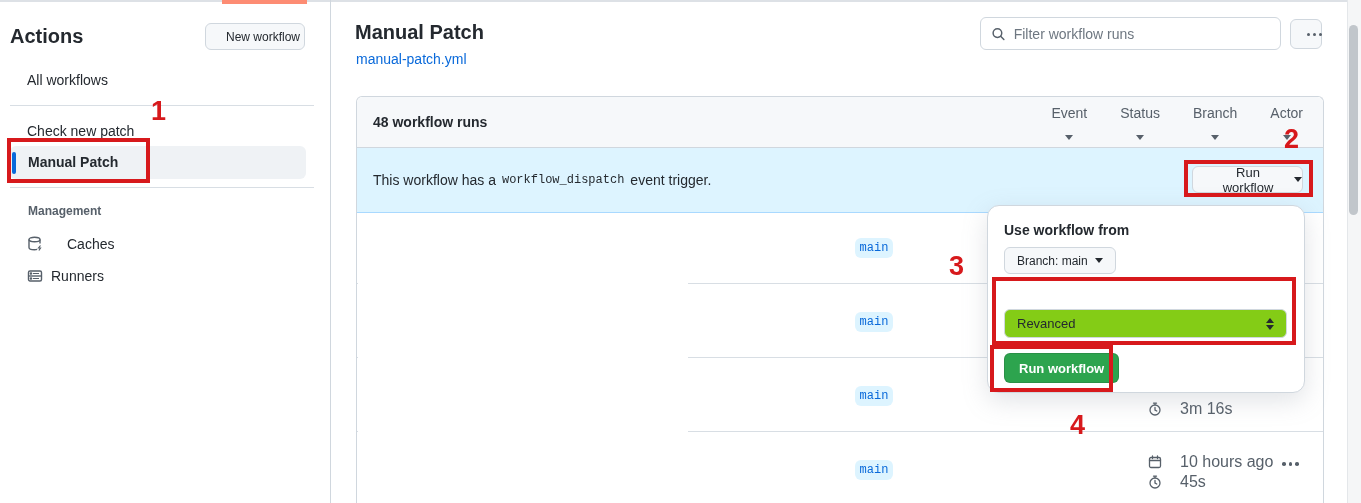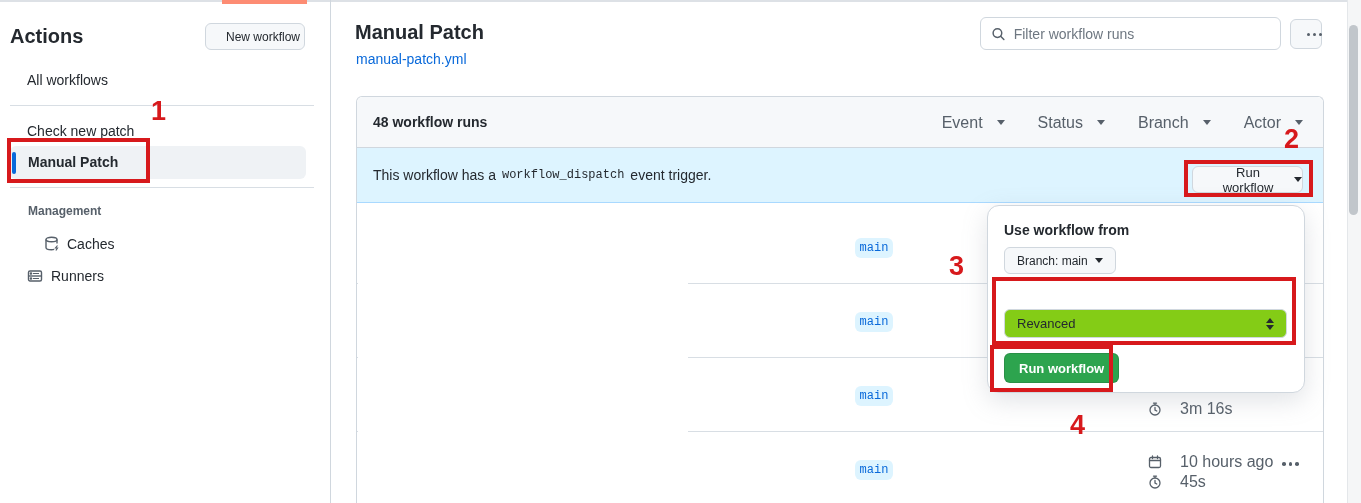--- a/index.html
+++ b/index.html
@@ -41,24 +41,24 @@
   .dots { display:flex; gap:3px; align-items:center; }
   .dots i { width:3px; height:3px; border-radius:50%; background:#57606a; }
 
   
   .card { left:356px; top:96px; width:968px; height:407px; border:1px solid #d0d7de; border-bottom:none;
     border-radius:6px 6px 0 0; background:#fff; }
   .card-header { position:absolute; left:0; top:0; width:100%; height:51px; background:#f6f8fa;
     border-bottom:1px solid #d0d7de; border-radius:6px 6px 0 0; display:flex; align-items:center; padding:0 16px; }
   .runs-count { font-size:14px; font-weight:700; }
   .filters { position:absolute; right:20px; top:0; height:51px; display:flex; align-items:center; gap:33px; }
-  .filter { display:flex; align-items:center; gap:14px; font-size:16px; color:#57606a; cursor:pointer; }
+  .filter { display:flex; align-items:center; gap:14px; font-size:14px; color:#57606a; cursor:pointer;flex-direction:column; }
   .caret { width:0; height:0; border-left:4px solid transparent; border-right:4px solid transparent;
     border-top:5px solid currentColor; display:inline-block; }
-  .banner { position:absolute; left:0; top:51px; width:100%; height:55px; background:#ddf4ff;
+  .banner { position:absolute; left:0; top:51px; width:100%; height:65px; background:#ddf4ff;
     border-bottom:1px solid rgba(84,174,255,.38); display:flex; align-items:center; padding:0 16px; font-size:14px; }
   .banner .code { font-size:12px; margin:0 6px; }
   .run-workflow-toggle { left:1192px; top:166px; width:111px; height:27px; gap:7px; font-size:13px; }
   .row-sep { background:#d8dee4; height:1px; left:357px; width:966px; }
   .censor { left:358px; top:213px; width:330px; height:290px; background:#fff; }
   .branch-badge { width:38px; height:20px; background:#ddf4ff; color:#0969da; border-radius:6px;
     font-size:12px; display:flex; align-items:center; justify-content:center; cursor:pointer; }
   .meta { display:flex; align-items:center; gap:18px; font-size:16px; color:#57606a; }
   .meta svg { color:#57606a; }
   .row-kebab { left:1282px; top:462px; cursor:pointer; }
@@ -105,21 +105,21 @@
   <div class="abs side-divider" style="top:105px;"></div>
   <div class="abs side-item" style="left:27px; top:123px;">Check new patch</div>
 
   <div class="abs side-selected"></div>
   <div class="abs side-accent"></div>
   <div class="abs side-item" style="left:28px; top:154px; font-weight:700;">Manual Patch</div>
 
   <div class="abs side-divider" style="top:187px;"></div>
   <div class="abs mgmt-title">Management</div>
 
-  <div class="abs" style="left:44px; top:236px; display:flex; align-items:center; gap:7px;">
+  <div class="abs" style="left:27px; top:236px; display:flex; align-items:center; gap:24px;">
     <svg class="side-icon" viewBox="0 0 16 16" fill="none" stroke="currentColor" stroke-width="1.4">
       <ellipse cx="7.5" cy="3.5" rx="5.5" ry="2.2"></ellipse>
       <path d="M2 3.5v8c0 1.2 2.4 2.2 5.5 2.2 1 0 1.9-.1 2.7-.3"></path>
       <path d="M13 3.5v4"></path>
       <path d="M13.5 9.5l-2 2.5h2l-1.6 2.5" stroke-width="1.2"></path>
     </svg>
     <span class="side-item">Caches</span>
   </div>
 
   <div class="abs" style="left:27px; top:268px; display:flex; align-items:center; gap:8px;">

